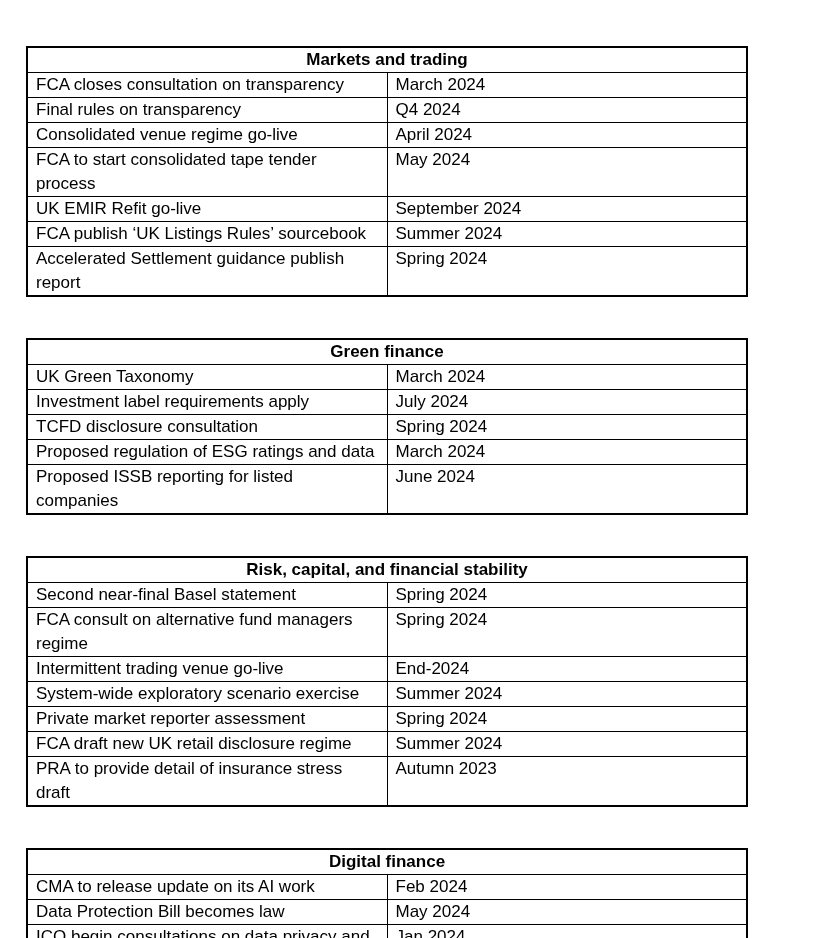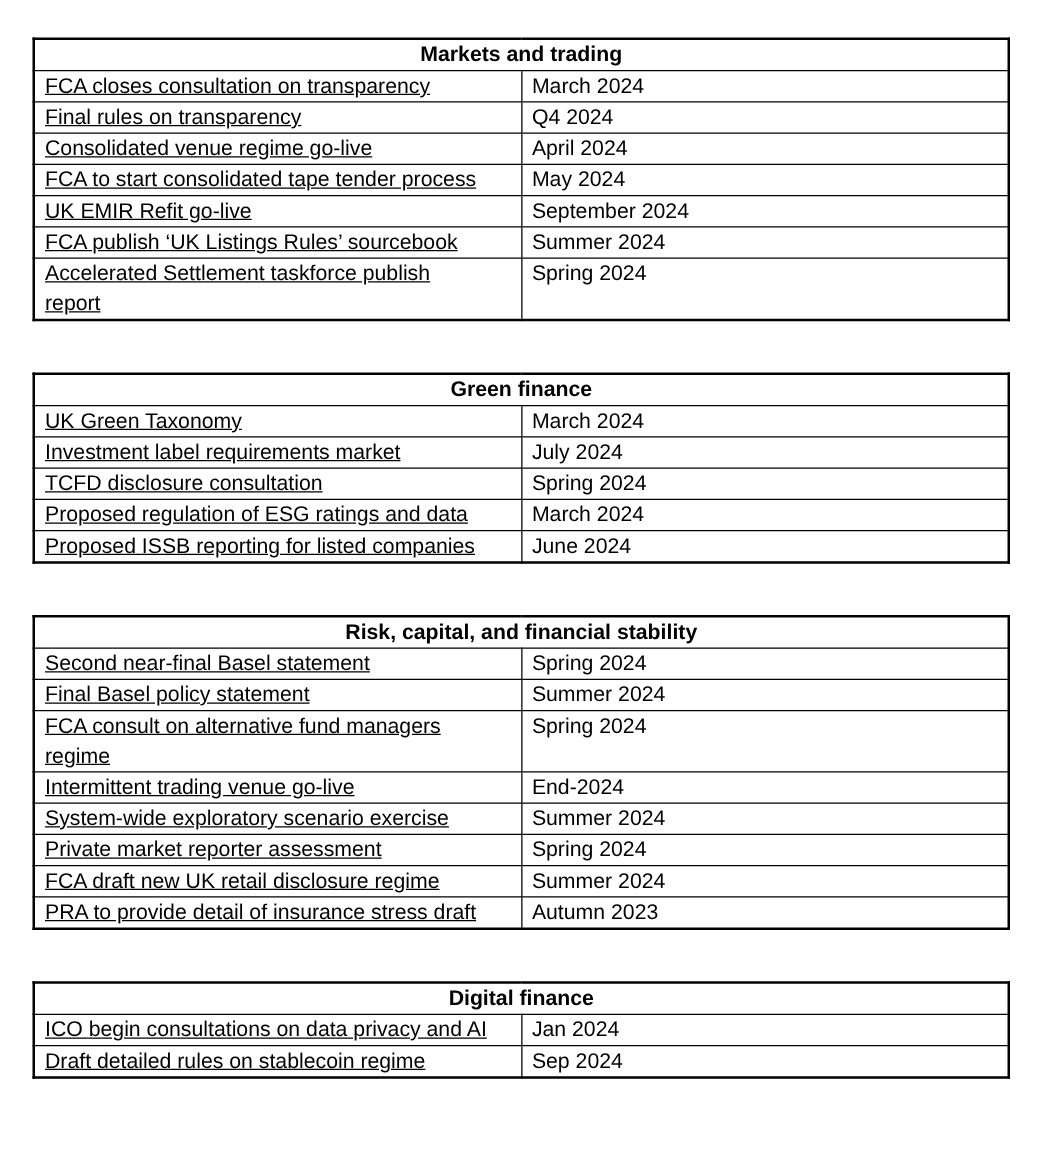--- a/index.html
+++ b/index.html
@@ -13,22 +13,22 @@
     height: 938px;
     font-family: "Liberation Sans", sans-serif;
     color: #000000;
     overflow: hidden;
   }
   #document-page {
     padding-top: 30px;
     width: 832px;
   }
   table.events-table {
-    width: 782px;
-    margin: 0 0 41px 26px;
+    width: 722px;
+    margin: 16px 0 41px 26px;
     border-collapse: collapse;
     table-layout: fixed;
     border: 2px solid #000000;
   }
   table.events-table col.col-item { width: 50%; }
   table.events-table col.col-date { width: 50%; }
   table.events-table th,
   table.events-table td {
     border: 1px solid #000000;
     padding: 0 8px;
@@ -36,21 +36,20 @@
     line-height: 24px;
     vertical-align: top;
     overflow: hidden;
   }
   table.events-table th.table-title {
     font-weight: bold;
     text-align: center;
   }
   table.events-table td.item-cell {
     white-space: pre-line; 
-    text-decoration: underline;
   }
   table.events-table td.date-cell {
     white-space: nowrap;
   }
 </style>
 </head>
 <body>
 
 <div id="document-page">
   <table class="events-table">
@@ -89,21 +88,21 @@
     <td class="item-cell">UK EMIR Refit go-live</td>
     <td class="date-cell">September 2024</td>
   </tr>
 
   <tr class="event-row">
     <td class="item-cell">FCA publish ‘UK Listings Rules’ sourcebook</td>
     <td class="date-cell">Summer 2024</td>
   </tr>
 
   <tr class="event-row">
-    <td class="item-cell">Accelerated Settlement taskforce publish
+    <td class="item-cell">Accelerated Settlement guidance publish
 report</td>
     <td class="date-cell">Spring 2024</td>
   </tr>
 </tbody>
   </table>
 
   <table class="events-table">
     <colgroup>
       <col class="col-item">
       <col class="col-date">
@@ -113,21 +112,21 @@
         <th colspan="2" class="table-title">Green finance</th>
       </tr>
     </thead>
     <tbody>
   <tr class="event-row">
     <td class="item-cell">UK Green Taxonomy</td>
     <td class="date-cell">March 2024</td>
   </tr>
 
   <tr class="event-row">
-    <td class="item-cell">Investment label requirements market</td>
+    <td class="item-cell">Investment label requirements apply</td>
     <td class="date-cell">July 2024</td>
   </tr>
 
   <tr class="event-row">
     <td class="item-cell">TCFD disclosure consultation</td>
     <td class="date-cell">Spring 2024</td>
   </tr>
 
   <tr class="event-row">
     <td class="item-cell">Proposed regulation of ESG ratings and data</td>
@@ -150,24 +149,20 @@
       <tr class="header-row">
         <th colspan="2" class="table-title">Risk, capital, and financial stability</th>
       </tr>
     </thead>
     <tbody>
   <tr class="event-row">
     <td class="item-cell">Second near-final Basel statement</td>
     <td class="date-cell">Spring 2024</td>
   </tr>
 
-  <tr class="event-row">
-    <td class="item-cell">Final Basel policy statement</td>
-    <td class="date-cell">Summer 2024</td>
-  </tr>
 
   <tr class="event-row">
     <td class="item-cell">FCA consult on alternative fund managers
 regime</td>
     <td class="date-cell">Spring 2024</td>
   </tr>
 
   <tr class="event-row">
     <td class="item-cell">Intermittent trading venue go-live</td>
     <td class="date-cell">End-2024</td>
@@ -200,21 +195,29 @@
       <col class="col-item">
       <col class="col-date">
     </colgroup>
     <thead>
       <tr class="header-row">
         <th colspan="2" class="table-title">Digital finance</th>
       </tr>
     </thead>
     <tbody>
 
-
+  <tr class="event-row">
+    <td class="item-cell">CMA to release update on its AI work</td>
+    <td class="date-cell">Feb 2024</td>
+  </tr>
+
+  <tr class="event-row">
+    <td class="item-cell">Data Protection Bill becomes law</td>
+    <td class="date-cell">May 2024</td>
+  </tr>
 
   <tr class="event-row">
     <td class="item-cell">ICO begin consultations on data privacy and AI</td>
     <td class="date-cell">Jan 2024</td>
   </tr>
 
   <tr class="event-row">
     <td class="item-cell">Draft detailed rules on stablecoin regime</td>
     <td class="date-cell">Sep 2024</td>
   </tr>

